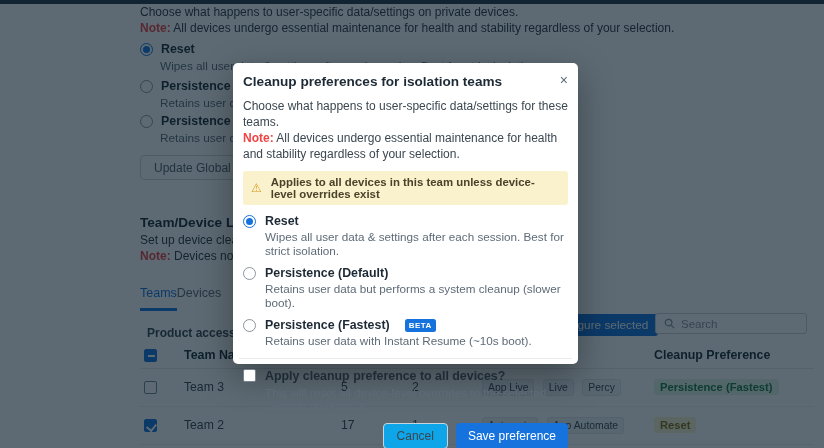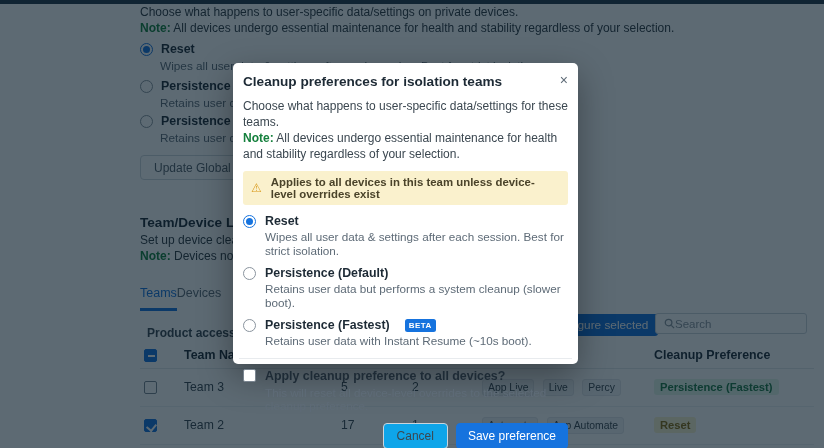--- a/index.html
+++ b/index.html
@@ -6,21 +6,21 @@
   html,body { width:824px; height:448px; overflow:hidden; background:#fff;
     font-family:"Liberation Sans", sans-serif; }
   .stage { position:relative; width:824px; height:448px; overflow:hidden; }
 
   
   .page { position:absolute; inset:0; background:#ffffff; }
   .topstrip { position:absolute; top:0; left:0; right:0; height:4px; background:#233748; }
   .abs { position:absolute; }
   .txt { font-size:12px; color:#2F3941; line-height:15px; }
   .muted { color:#5E6B77; font-size:11.8px; }
-  .b { font-weight:bold; color:#15803d; }
+  .b { font-weight:bold; color:#ef4444; }
 
   .radio { width:13px; height:13px; border:1.5px solid #8A949E; border-radius:50%;
     background:#fff; flex:0 0 auto; position:relative; }
   .radio.sel { border-color:#1673DE; }
   .radio.sel::after { content:""; position:absolute; inset:2px; border-radius:50%; background:#1673DE; }
   .optrow { display:flex; align-items:center; gap:8px; }
   .optlabel { font-size:12.4px; font-weight:bold; color:#1D2A35; }
 
   .update-btn { position:absolute; left:140px; top:155px; height:25px; padding:0 13px;
     background:#fff; border:1px solid #CFD6DC; border-radius:4px; font-size:12px;
@@ -34,21 +34,21 @@
 
   .filter { position:absolute; left:147px; top:326px; display:flex; align-items:center; gap:5px;
     font-size:12px; font-weight:bold; color:#3B4750; }
   .caret { font-size:9px; color:#5E6B77; }
 
   .configure-btn { position:absolute; left:540px; top:314px; height:22px; padding:0 10px;
     background:#1673DE; color:#fff; border:none; border-radius:3px; font-size:11.8px;
     font-family:inherit; }
   .searchbox { position:absolute; left:655px; top:313px; width:152px; height:21px;
     border:1px solid #CBD4DB; border-radius:3px; background:#fff; display:flex;
-    align-items:center; padding:0 8px; }
+    align-items:center; gap:6px; padding:0 8px; }
   .searchbox .ph { font-size:11.5px; color:#8A949E; }
 
   table.teams { position:absolute; left:140px; top:342px; width:674px; border-collapse:collapse; }
   table.teams th, table.teams td { text-align:left; font-size:12.2px; color:#3B4750;
     padding:0 4px; vertical-align:middle; }
   table.teams thead th { font-weight:bold; color:#1D2A35; font-size:12.4px; height:26px;
     border-bottom:1px solid #E3E7EB; }
   table.teams tbody tr { height:38px; border-bottom:1px solid #ECEFF2; }
   .cbx { width:13px; height:13px; border:1.5px solid #7A8590; border-radius:2px;
     background:#fff; position:relative; display:inline-block; vertical-align:middle; }

